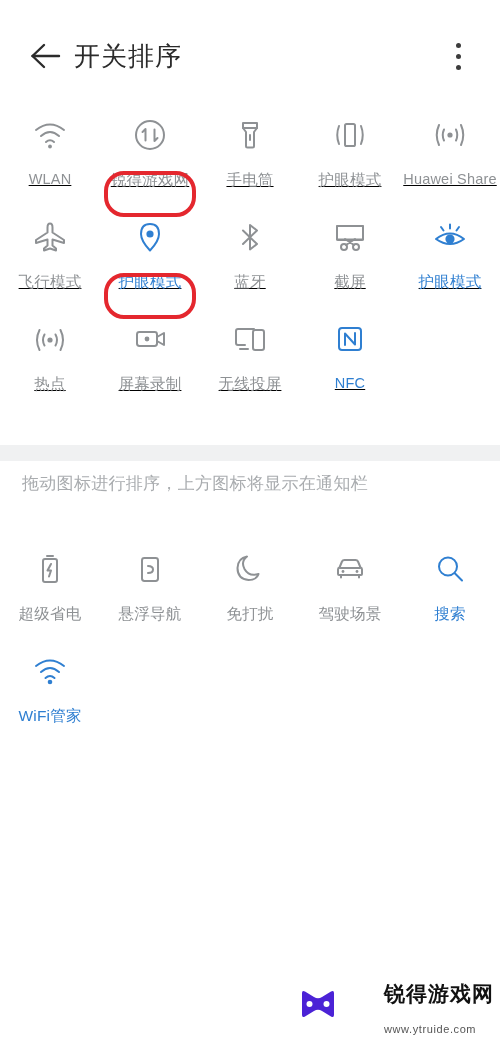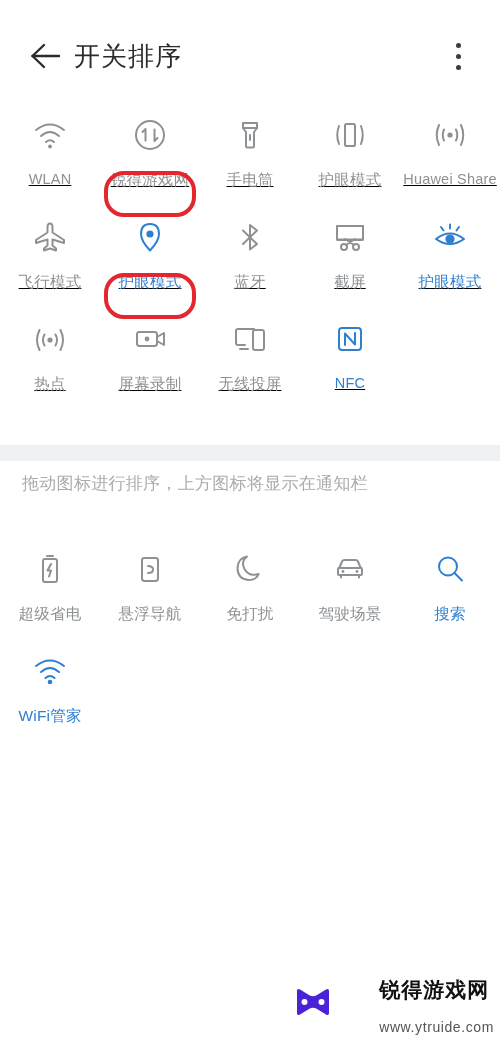--- a/index.html
+++ b/index.html
@@ -84,21 +84,21 @@
     position: absolute; right: 6px; bottom: 4px;
     display: flex; align-items: center; gap: 44px;
   }
   .wm-logo { width: 34px; height: 30px; margin-right: 5px; margin-bottom: 9px; }
   .wm-text { display: flex; flex-direction: column; align-items: flex-start; }
   .wm-name {
     font-size: 21px; font-weight: bold; color: #111;
     letter-spacing: 1px; line-height: 1.05;
   }
   .wm-url {
-    font-size: 14px; color: #555; letter-spacing: 0.6px; margin-top: 18px;
+    font-size: 11px; color: #555; letter-spacing: 0.6px; margin-top: 18px;
   }
 </style>
 </head>
 <body>
 
 <div id="screen">
 
   <div class="header">
     <div class="back-btn">
       <svg width="34" height="30" viewBox="0 0 34 30">

